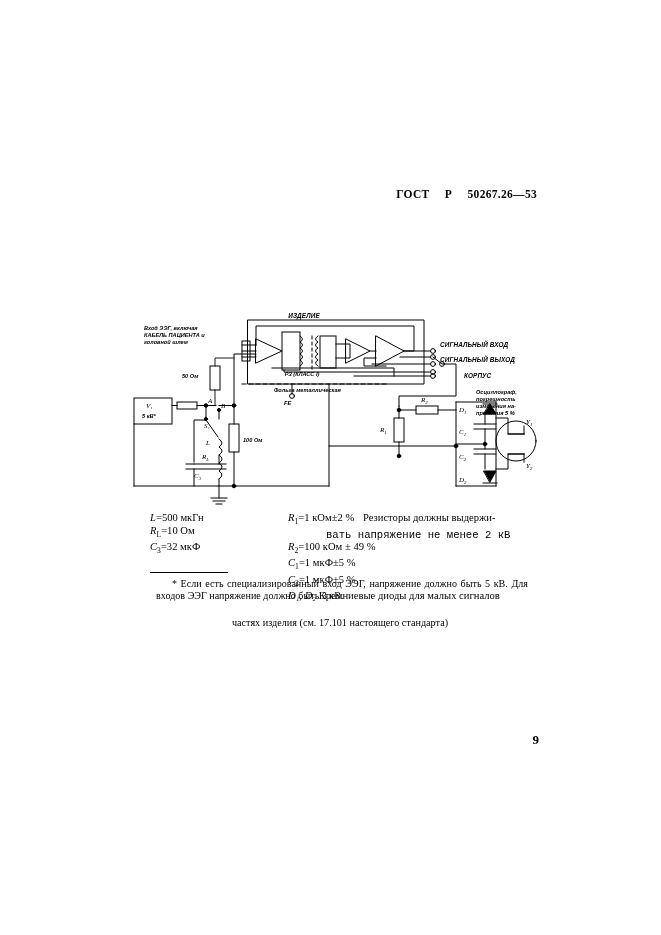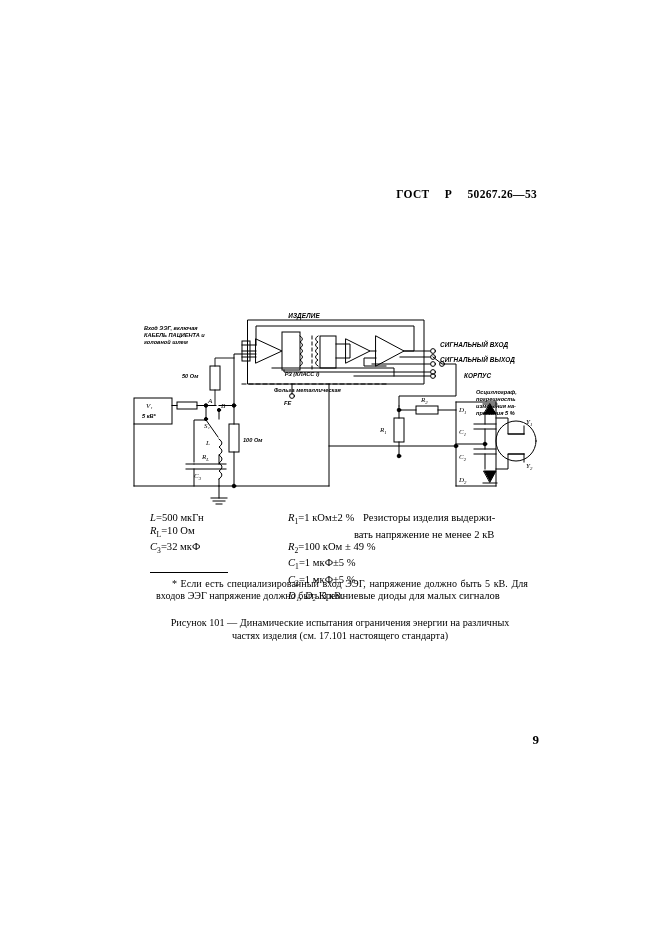--- a/index.html
+++ b/index.html
@@ -74,22 +74,23 @@
     line-height: 12.4px;
     width: 240px;
   }
   .params-right .row { white-space: nowrap; }
   .params-right .note1 {
     display: inline-block;
     margin-left: 6px;
   }
   .params-right .note2 {
     display: block;
-    margin-left: 66px;
+    margin-left: 38px;
     white-space: nowrap;
+    font-family: Liberation Mono, monospace;
   }
   i.var { font-style: italic; }
   sub { font-size: 7.6px; }
 
   
   .fn-rule {
     position: absolute;
     top: 572px;
     left: 150px;
     width: 78px;
@@ -339,34 +340,33 @@
 
   <div class="params-left">
     <div class="row"><i class="var">L</i><span>=500 мкГн</span></div>
     <div class="row"><i class="var">R</i><sub>L</sub><span>=10 Ом</span></div>
     <div class="row"><i class="var">C</i><sub>3</sub><span>=32 мкФ</span></div>
   </div>
 
   <div class="params-right">
     <div class="row">
       <i class="var">R</i><sub>1</sub><span>=1 кОм±2 %</span>
-      <span class="note1">Резисторы изделия   выдержи-</span>
+      <span class="note1">Резисторы должны   выдержи-</span>
     </div>
     <span class="note2">вать напряжение не менее 2 кВ</span>
     <div class="row"><i class="var">R</i><sub>2</sub><span>=100 кОм ± 49 %</span></div>
     <div class="row"><i class="var">C</i><sub>1</sub><span>=1 мкФ±5 %</span></div>
     <div class="row"><i class="var">C</i><sub>2</sub><span>=1 мкФ±5 %</span></div>
     <div class="row"><i class="var">D₁, D₂</i> <span>Кремниевые диоды для малых сигналов</span></div>
   </div>
 
   <div class="fn-rule"></div>
   <div class="footnote">
     <div class="p1">* Если есть специализированный вход ЭЭГ, напряжение должно быть 5 кВ. Для входов ЭЭГ напряжение должно быть 3 кВ.</div>
   </div>
 
   <div class="caption">
-    <span>Рисунок 101 — Динамические испытания ограничения энергии на различных</span>
     <span class="l2">частях изделия (см. 17.101 настоящего стандарта)</span>
   </div>
 
   <div class="folio">9</div>
 
 </div>
 
 </body></html>

